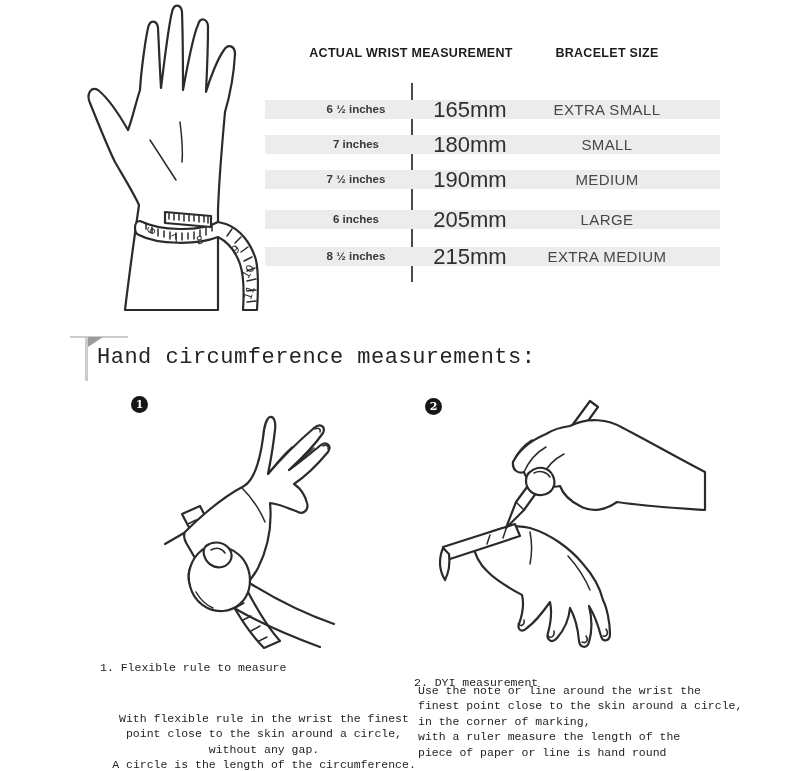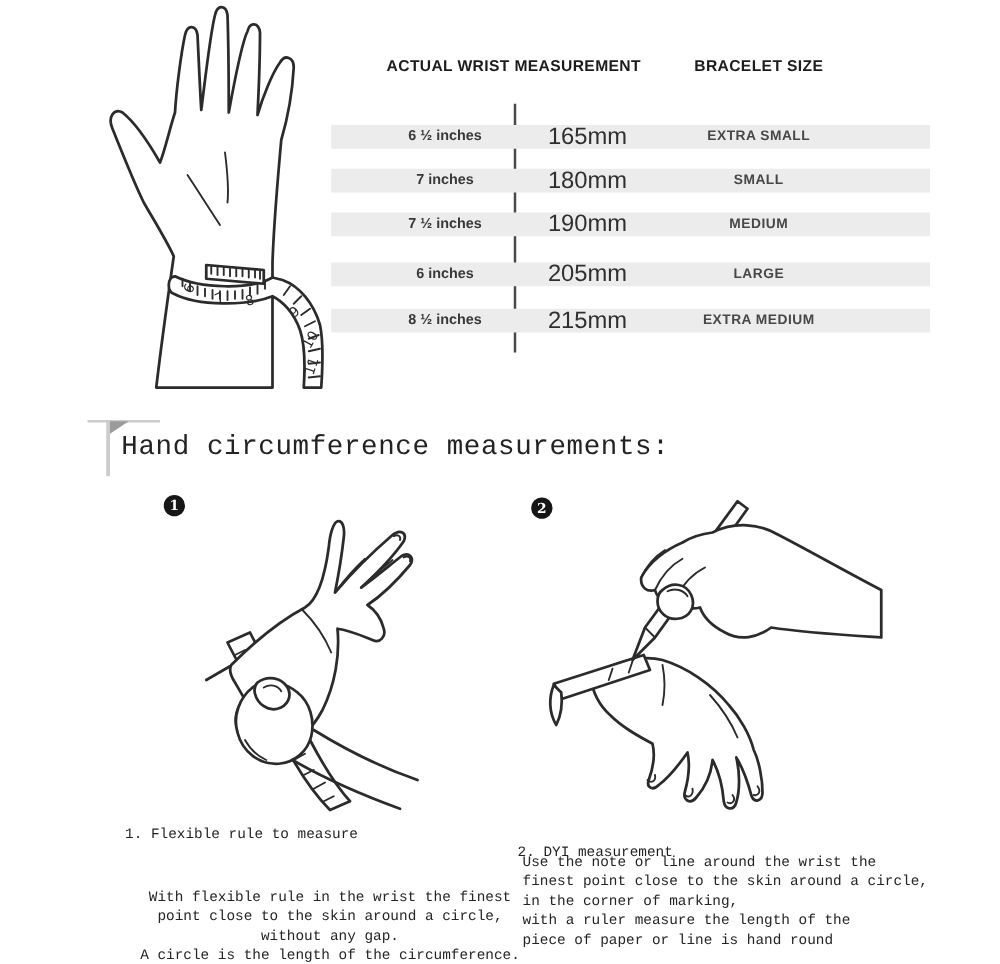--- a/index.html
+++ b/index.html
@@ -5,25 +5,25 @@
   html,body{margin:0;padding:0;background:#fff;}
   #page{position:relative;width:800px;height:771px;background:#ffffff;overflow:hidden;
         font-family:"Liberation Sans",sans-serif;color:#2b2b2b;}
 
   
   .th{position:absolute;top:45px;font-weight:bold;font-size:12.5px;letter-spacing:.3px;
       color:#1c1c1c;text-align:center;line-height:16px;}
   #th-measure{left:281px;width:260px;}
   #th-size{left:527px;width:160px;}
   #col-divider{position:absolute;left:411px;top:83px;width:2px;height:199px;background:#4a4a4a;}
-  .t-row{position:absolute;left:265px;width:455px;height:19px;background:#ececec;padding-left:24px;}
+  .t-row{position:absolute;left:265px;width:455px;height:19px;background:#ececec;}
   .t-row .cell{position:absolute;top:0;height:19px;line-height:19px;text-align:center;display:block;}
   .cell.inches{left:0;width:182px;font-size:11.5px;font-weight:bold;color:#383838;}
-  .cell.mm{left:147px;width:116px;font-size:19px;font-weight:400;color:#2f2f2f;}
-  .cell.size{left:263px;width:158px;font-size:11px;font-weight:bold;color:#474747;letter-spacing:.4px;}
+  .cell.mm{left:147px;width:116px;font-size:22px;font-weight:400;color:#2f2f2f;}
+  .cell.size{left:263px;width:158px;font-size:15px;font-weight:normal;color:#474747;letter-spacing:.4px;}
 
   
   #corner-h{position:absolute;left:70px;top:336px;width:58px;height:2px;background:#cccccc;}
   #corner-v{position:absolute;left:85px;top:337px;width:3px;height:44px;background:#cccccc;}
   #corner-tri{position:absolute;left:88px;top:337px;width:0;height:0;
       border-top:10px solid #9b9b9b;border-right:15px solid transparent;}
   #heading{position:absolute;left:97px;top:345px;font-family:"Liberation Mono",monospace;
       font-size:22px;letter-spacing:.5px;color:#232323;white-space:nowrap;}
 
   

